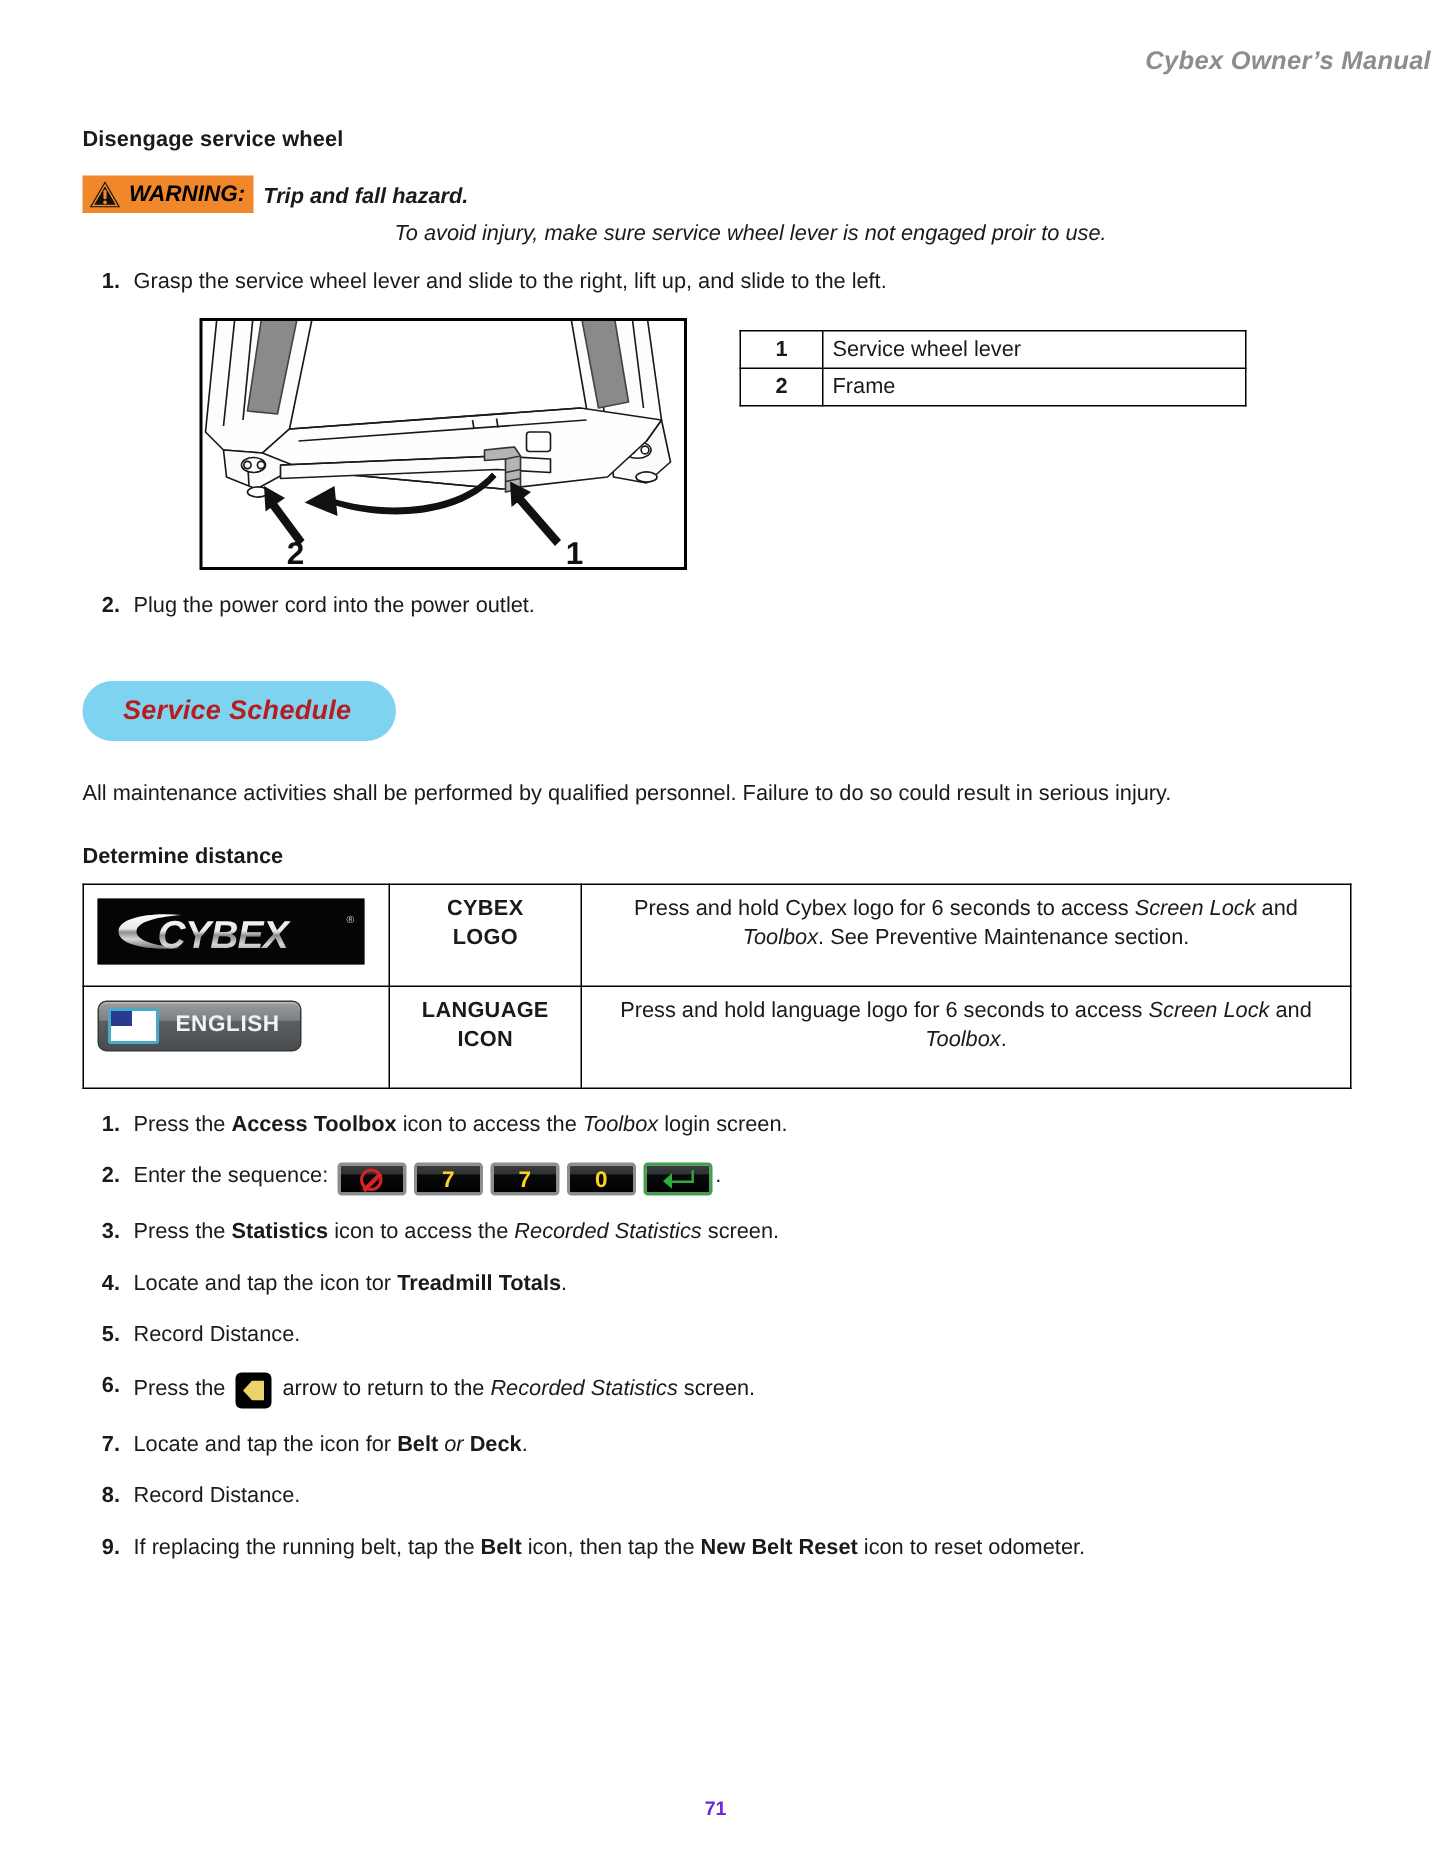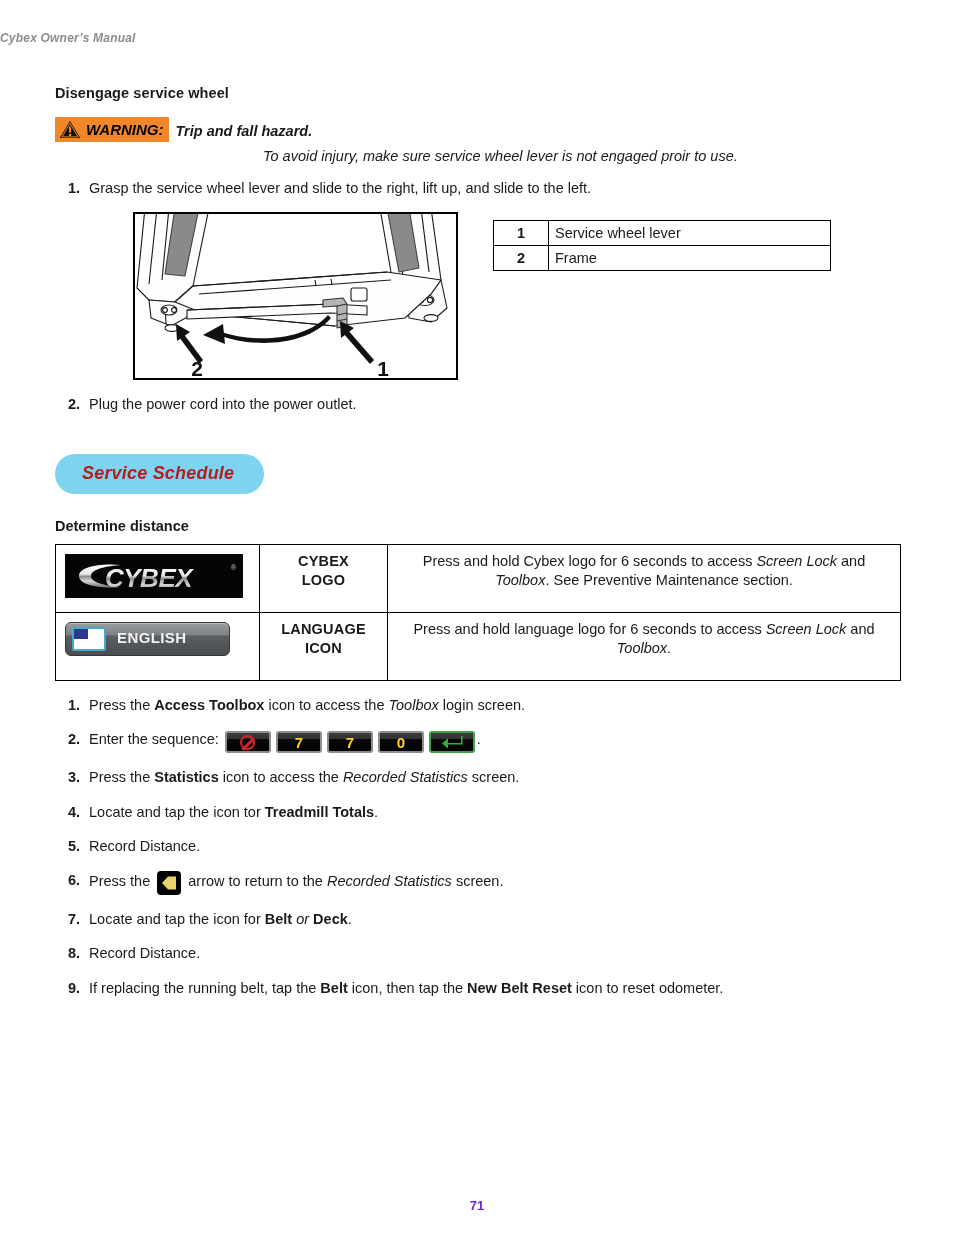--- a/index.html
+++ b/index.html
@@ -13,22 +13,22 @@
     position: relative;
     overflow: hidden;
   }
 
   .page { position: relative; width: 954px; height: 1235px; padding: 0; }
 
   
   .running-head {
     position: absolute;
     top: 31px; left: 0; width: 954px;
-    text-align: left;
-    font-size: 12px;
+    text-align: right;
+    font-size: 17px;
     font-weight: bold;
     font-style: italic;
     color: #8d8d8d;
     letter-spacing: .2px;
   }
 
   
   .content { position: absolute; left: 55px; top: 85px; width: 845px; }
 
   h2.sub-head {
@@ -166,21 +166,21 @@
 
   
   .cybex-logo {
     width: 178px; height: 44px;
     background: #050505;
     position: relative;
     display: block;
   }
   
   .lang-btn {
-    width: 165px; height: 34px;
+    width: 136px; height: 34px;
     border-radius: 6px;
     background: linear-gradient(180deg,#9a9c9e 0%, #7e8184 38%, #5c5f62 40%, #4a4d50 100%);
     border: 1px solid #35383a;
     display: flex;
     align-items: center;
     padding: 0 6px;
     box-shadow: inset 0 1px 0 rgba(255,255,255,.35);
   }
   .flag {
     width: 34px; height: 24px;
@@ -366,20 +366,21 @@
 
     
     <div class="step">
       <div class="step-num">2.</div>
       <div class="step-body">Plug the power cord into the power outlet.</div>
     </div>
 
     
     <div class="section-pill">Service Schedule</div>
 
+    <p class="body-text">All maintenance activities shall be performed by qualified personnel. Failure to do so could result in serious injury.</p>
 
     <h3 class="sub-head2">Determine distance</h3>
 
     
     <table class="icon-table">
       <tbody>
         <tr>
           <td class="c-icon">
             <div class="cybex-logo">
               <svg width="178" height="44" viewBox="0 0 178 44">

